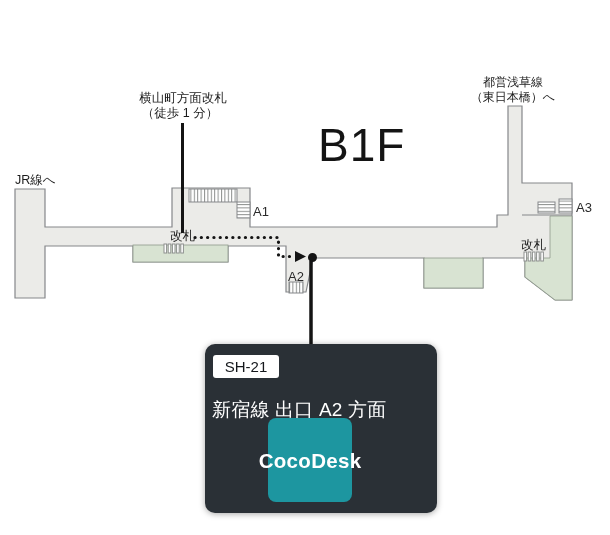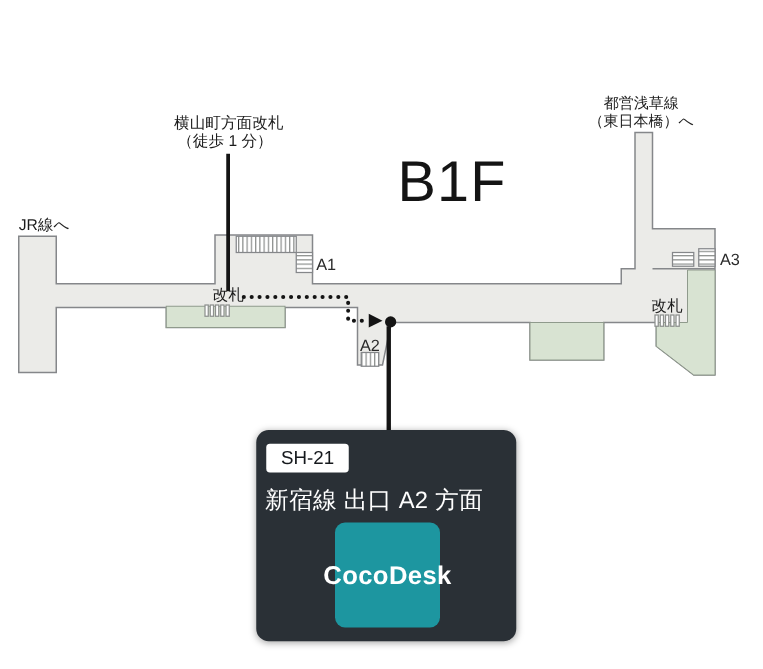--- a/index.html
+++ b/index.html
@@ -8,29 +8,29 @@
     font-family:"Liberation Sans","DejaVu Sans",sans-serif;
   }
   .map-svg{position:absolute;left:0;top:0;}
   svg text{fill:#1c1c1c;font-family:"Liberation Sans","DejaVu Sans",sans-serif;}
   .lbl-s{font-size:12px;}
   .lbl-m{font-size:12.5px;}
   .lbl-exit{font-size:13px;fill:#2a2a2a;}
   .lbl-floor{font-size:46px;font-weight:500;fill:#141414;letter-spacing:1px;}
   .callout-line{stroke:#141414;stroke-width:3;}
   .card{
-    position:absolute;left:205px;top:344px;width:208px;height:169px;
+    position:absolute;left:205px;top:344px;width:232px;height:169px;
     border-radius:10px;box-shadow:0 1px 6px rgba(0,0,0,0.35);
   }
   .badge{
     position:absolute;left:8px;top:11px;width:66px;height:23px;line-height:23px;
     border-radius:3px;text-align:center;font-size:15px;font-weight:500;
   }
   .card-title{
-    position:absolute;left:7px;top:43px;width:196px;white-space:nowrap;
+    position:absolute;left:7px;top:53px;width:196px;white-space:nowrap;
     font-size:19px;font-weight:500;letter-spacing:0.2px;
   }
   .logo{
     position:absolute;left:63px;top:74px;width:84px;height:84px;border-radius:8px;
     display:flex;flex-direction:row;align-items:center;justify-content:center;
     font-size:20.5px;font-weight:600;line-height:25px;letter-spacing:0.3px;
   }
 </style>
 </head>
 <body>

